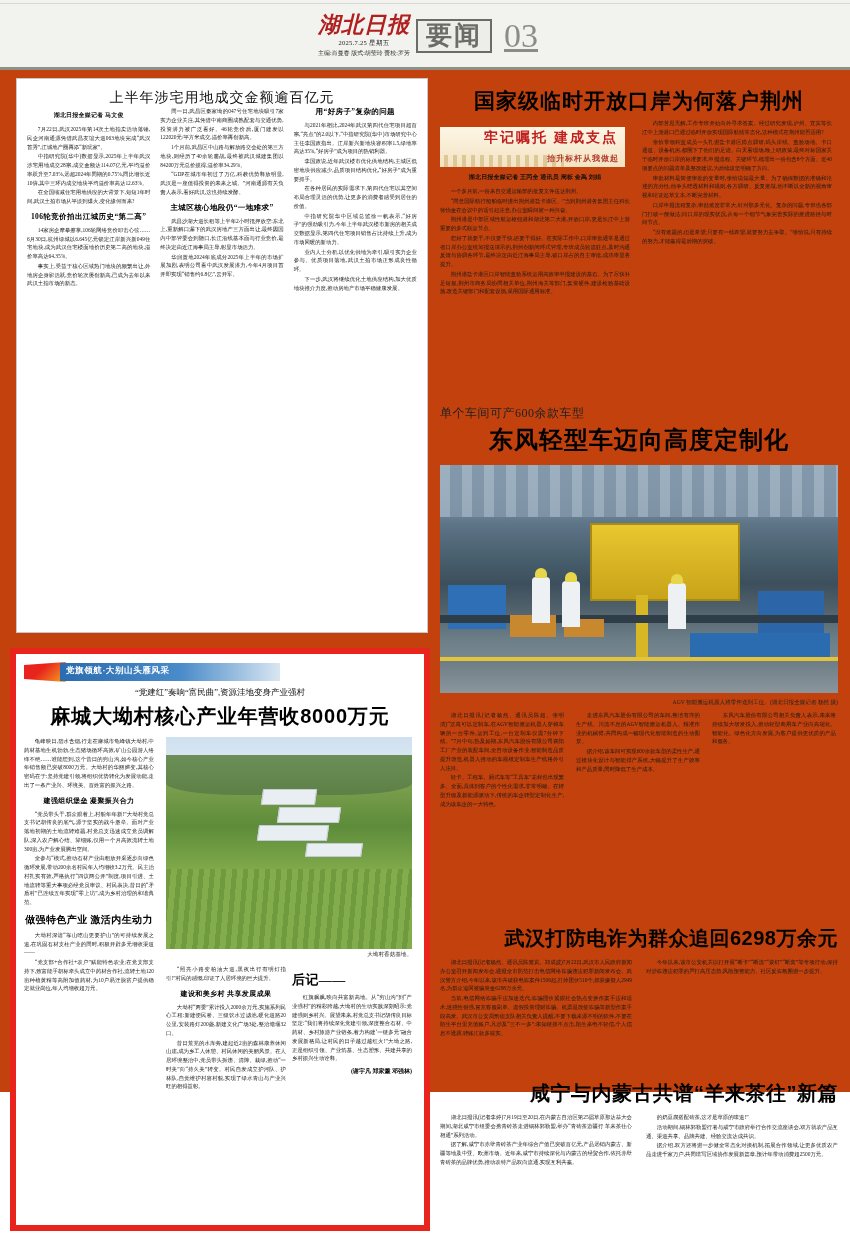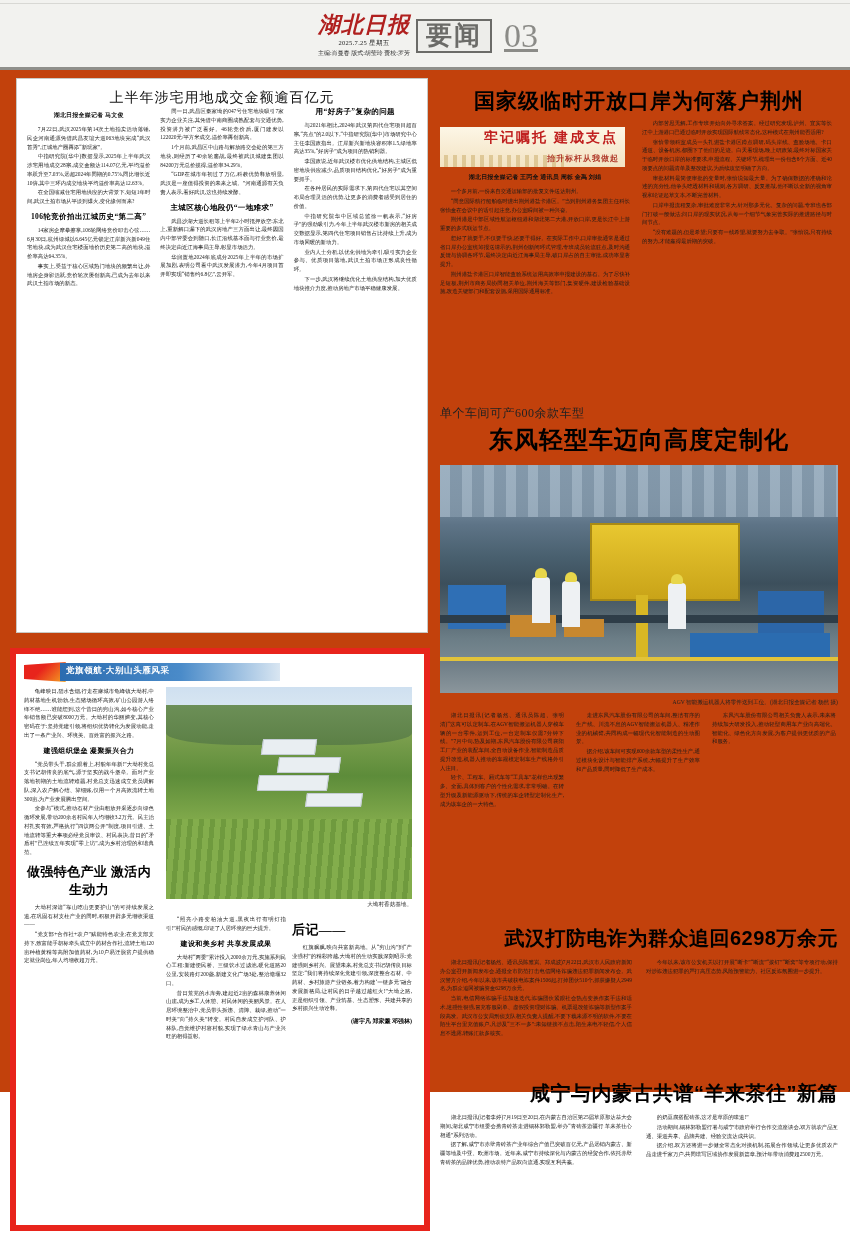--- a/index.html
+++ b/index.html
@@ -314,33 +314,35 @@
     </div>
   </div>
 
   <div class="feature">
     <div class="flag">
       <div class="flag-ribbon"></div>
       <div class="flag-bar"></div>
       <div class="flag-text">党旗领航·大别山头雁风采</div>
     </div>
 
+    <div class="f-shoulder">“党建红”奏响“富民曲”,资源洼地变身产业强村</div>
+    <div class="f-head">麻城大坳村核心产业年营收8000万元</div>
 
     <div class="f-body">
 
       <div class="f-c1">
         <div class="col-text">
           <p>龟峰映日,碧水含烟,行走在麻城市龟峰镇大坳村,中药材基地生机勃勃,生态猪场循环高效,矿山公园游人络绎不绝……谁能想到,这个昔日的穷山沟,如今核心产业年销售额已突破8000万元。大坳村的华丽嬗变,其核心密码在于:坚持党建引领,将组织优势转化为发展动能,走出了一条产业兴、环境美、百姓富的振兴之路。</p>
         </div>
         <div class="subhead" style="font-size:7px;">建强组织堡垒 凝聚振兴合力</div>
         <div class="col-text">
           <p>“党员带头干,群众跟着上,村貌年年新!”大坳村党总支书记胡传良的底气,源于坚实的战斗堡垒。面对产业落地初期的土地流转难题,村党总支迅速成立党员调解队,深入农户解心结、算细账,仅用一个月高效流转土地300亩,为产业发展腾出空间。</p>
           <p>全参与“模式,推动石材产业由粗放开采逐步向绿色循环发展,带动200余名村民年人均增收3.2万元。民主治村扎实有效,严格执行“四议两公开”制度,项目引进、土地流转等重大事项必经党员审议、村民表决,昔日的“矛盾村”已连续五年实现“零上访”,成为乡村治理的和谐典范。</p>
         </div>
-        <div class="subhead" style="font-size:13px;font-family:Liberation Serif, serif;">做强特色产业 激活内生动力</div>
+        <div class="subhead" style="font-size:10px;font-family:Liberation Serif, serif;">做强特色产业 激活内生动力</div>
         <div class="col-text">
           <p>大坳村深谙“靠山吃山更要护山”的可持续发展之道,在巩固石材支柱产业的同时,积极开辟多元增收渠道——</p>
           <p>“党支部+合作社+农户”赋能特色农业;在党支部支持下,致富能手胡标牵头成立中药材合作社,流转土地120亩种植黄精等高附加值药材,为10户易迁脱贫户提供稳定就业岗位,年人均增收超万元。</p>
         </div>
       </div>
 
       <div class="f-photo">
         <div class="fp-sky"></div>
         <div class="fp-hill"></div>
         <div class="fp-shed" style="left:96px;top:52px;width:54px;height:16px;"></div>

